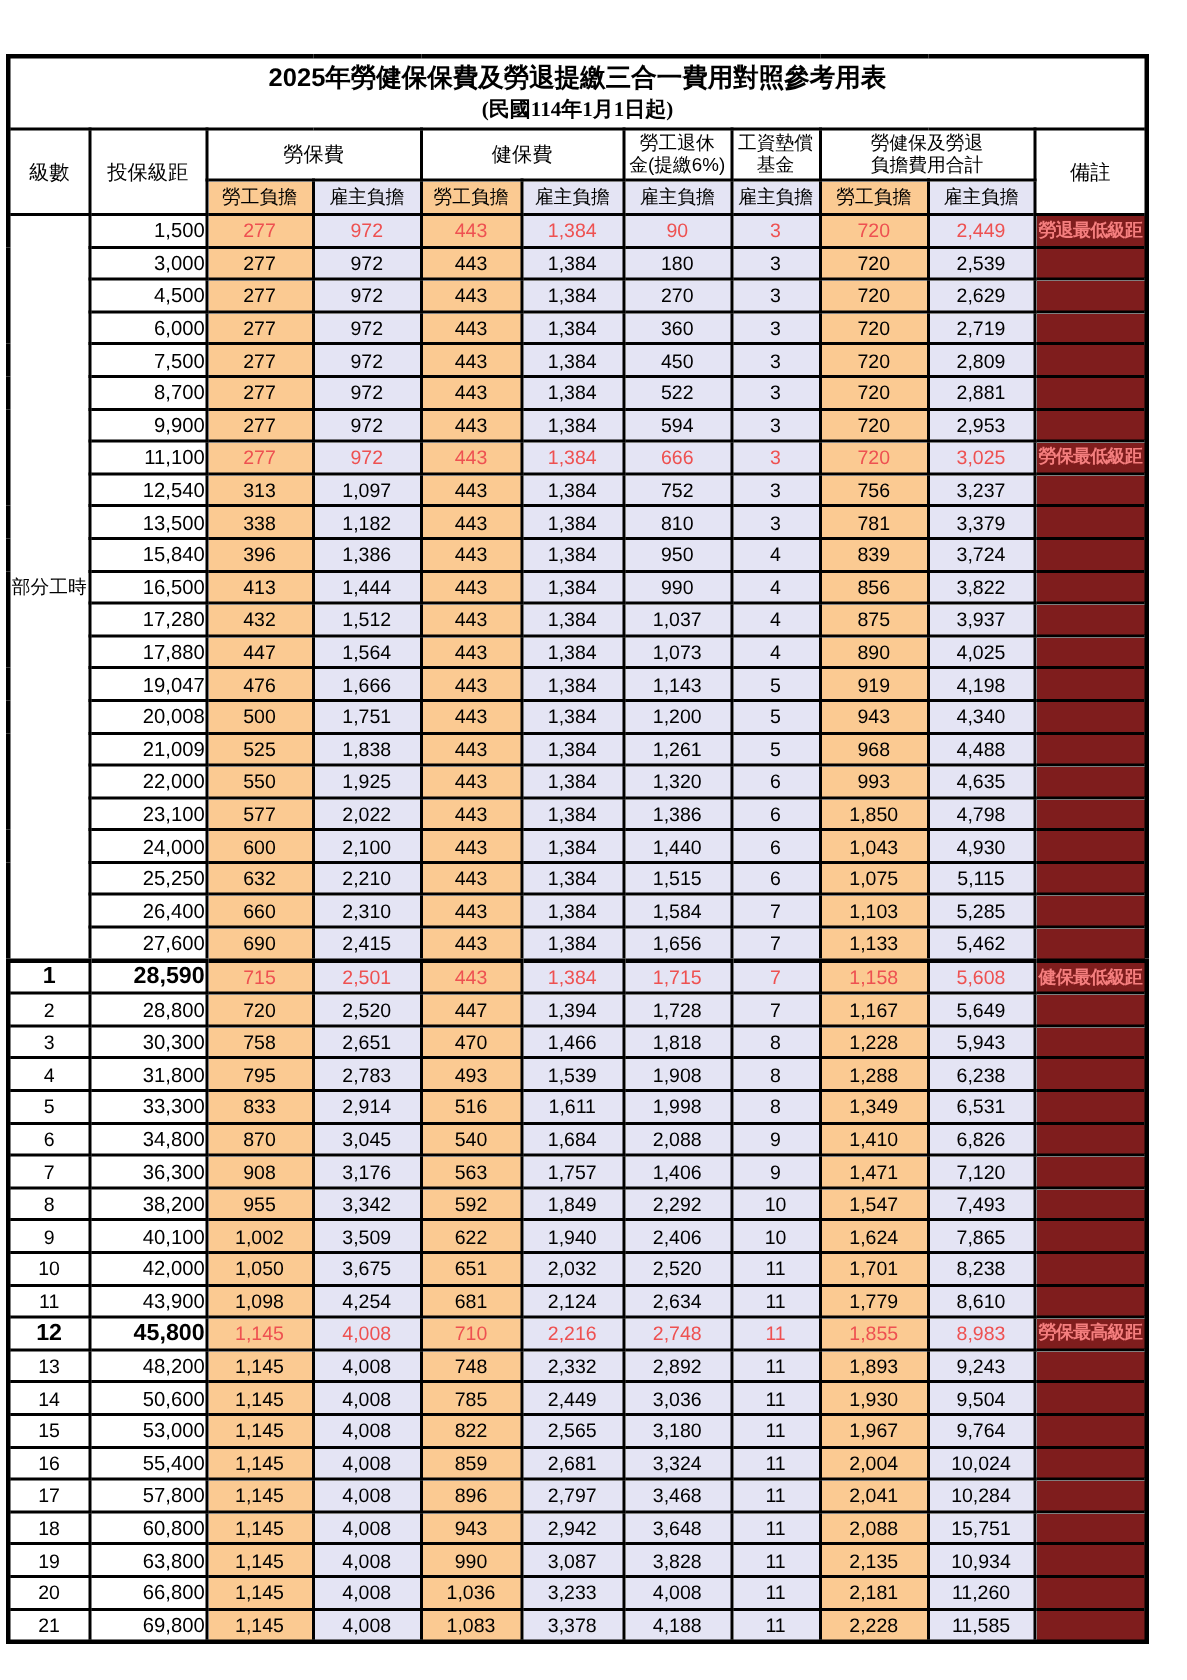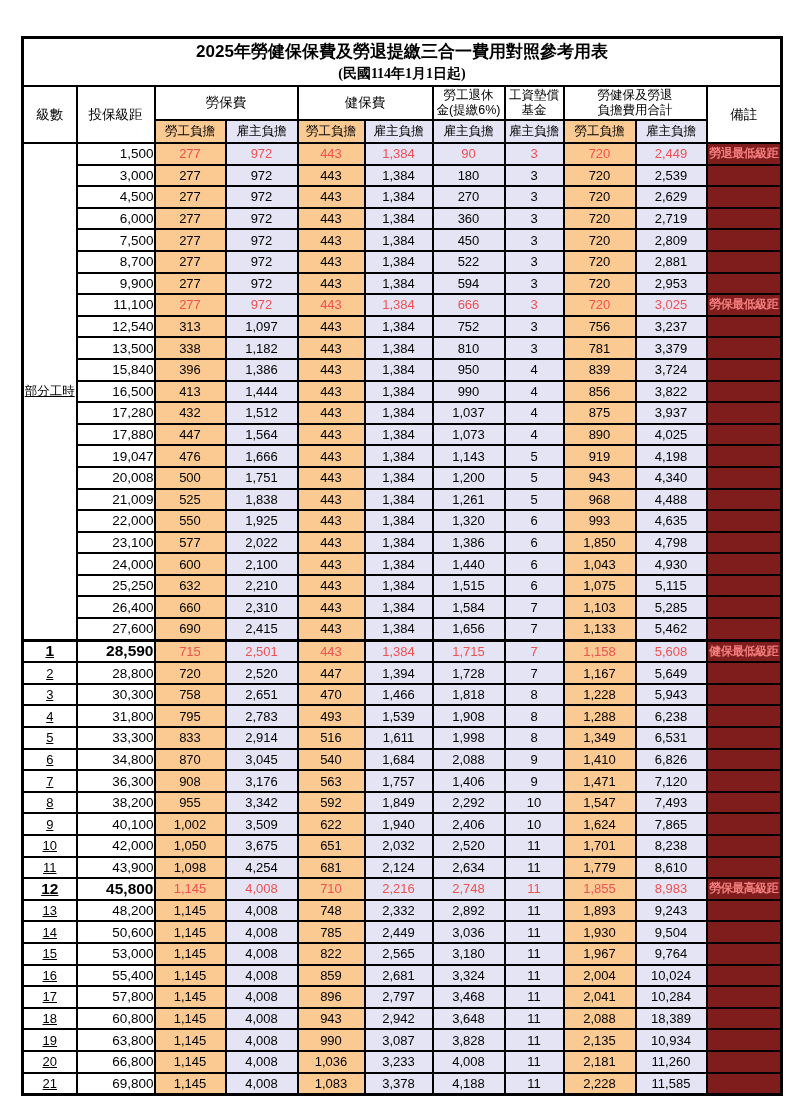--- a/index.html
+++ b/index.html
@@ -1,41 +1,41 @@
 <!DOCTYPE html>
 <html style="--orange: #FBCA92; --lavender: #E4E4F4; --red: #EE5151; --notered: #F47E7E;"><head>
 <meta charset="utf-8">
 <style>
   html,body { margin:0; padding:0; }
   body {
     width:791px; height:1120px; background:#ffffff;
     font-family:"Liberation Sans", sans-serif;
     position:relative;
   }
-  .sheet { position:absolute; left:21px; top:36px; }
+  .sheet { position:absolute; left:4px; top:36px; }
   table { border-collapse:collapse; table-layout:fixed; }
   th, td {
     border:2px solid #000;
     text-align:center; vertical-align:middle;
     padding:0; overflow:hidden; white-space:nowrap;
     color:#000; font-weight:normal;
   }
   
   td.title-cell { height:46px; background:#fff; }
   .title  { font-size:17px; font-weight:bold; line-height:24px; }
   .subtitle { font-size:14px; font-weight:bold; line-height:20px;font-family:Liberation Serif, serif; }
   
   tr.hg th { height:32px; font-size:13.5px; background:#fff; }
   tr.hg th .l2 { line-height:15.5px; font-size:12.5px; }
   tr.hs th { height:21px; font-size:12.5px; }
   .org { background:var(--orange); }
   .lav { background:var(--lavender); }
   
   tbody td { height:19.6px; font-size:13px; }
-  td.level { font-size:13px; background:#fff;text-decoration:underline; }
+  td.level { font-size:13px; background:#fff; }
   td.part-time { font-size:12.5px; }
   td.grade { font-size:13.5px; background:#fff;text-align:right; }
   td.note { font-size:12px; font-weight:bold; background:#7f1d1d; color:var(--notered); letter-spacing:-0.5px; }
   tr.red-row td.val { color:var(--red); }
   tr.big-row td.level, tr.big-row td.grade { font-size:15.5px; font-weight:bold; }
   tr.sep td { border-top:3px solid #000; }
   table { border:3px solid #000; }
 </style>
 </head>
 <body>
@@ -594,21 +594,21 @@
         <tr>
           <td class="level">18</td>
           <td class="grade">60,800</td>
           <td class="val org">1,145</td>
           <td class="val lav">4,008</td>
           <td class="val org">943</td>
           <td class="val lav">2,942</td>
           <td class="val lav">3,648</td>
           <td class="val lav">11</td>
           <td class="val org">2,088</td>
-          <td class="val lav">18,389</td>
+          <td class="val lav">15,751</td>
           <td class="note"></td>
         </tr>
         <tr>
           <td class="level">19</td>
           <td class="grade">63,800</td>
           <td class="val org">1,145</td>
           <td class="val lav">4,008</td>
           <td class="val org">990</td>
           <td class="val lav">3,087</td>
           <td class="val lav">3,828</td>

